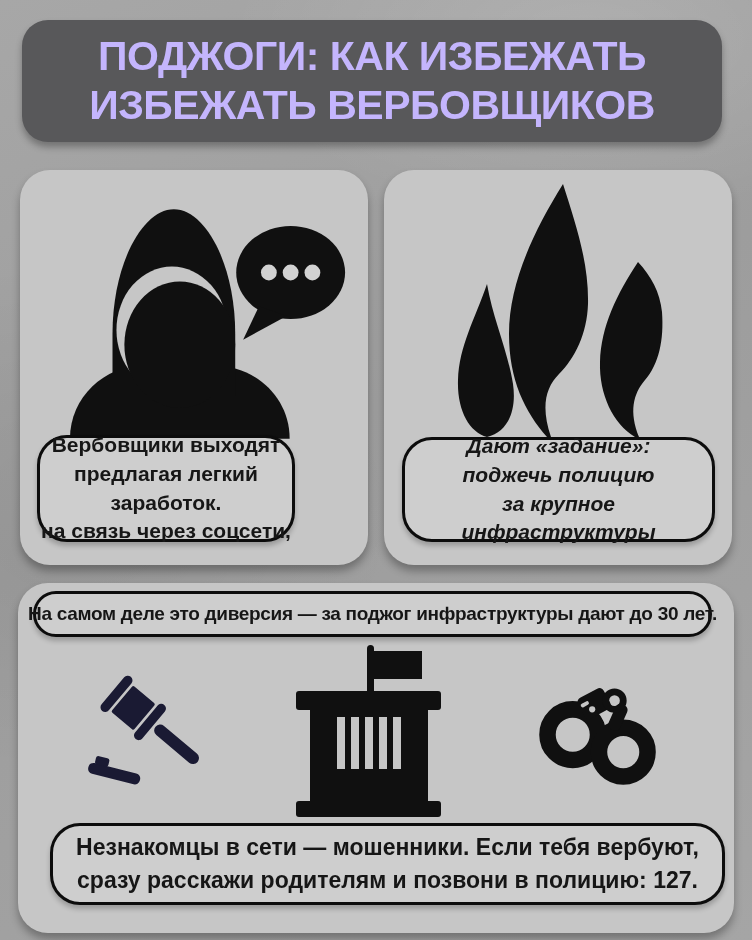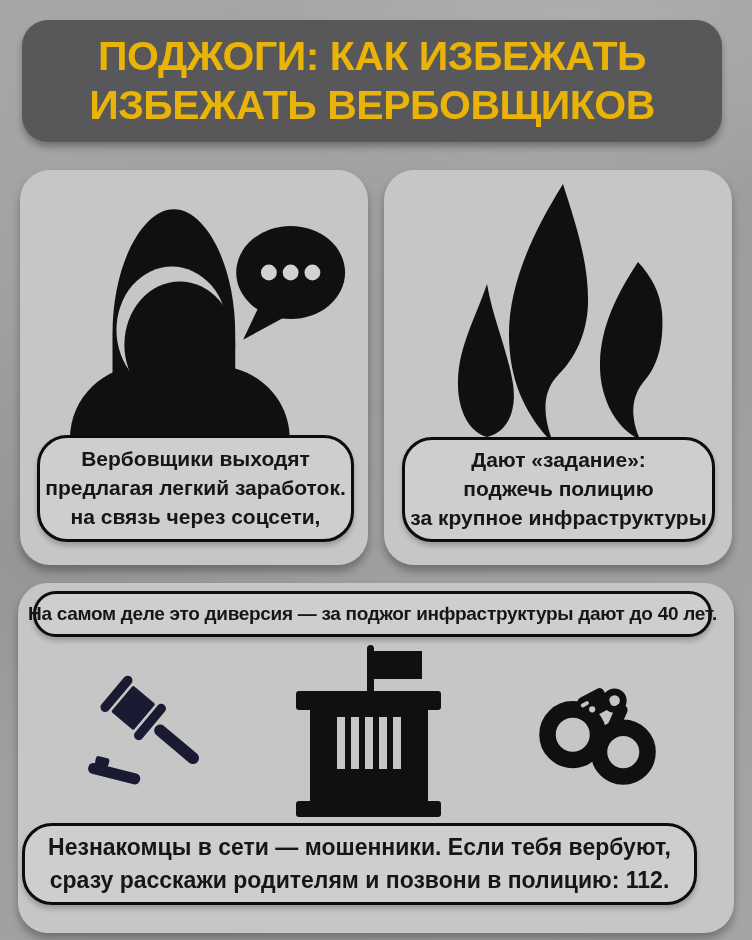--- a/index.html
+++ b/index.html
@@ -5,34 +5,34 @@
   html,body{margin:0;padding:0;}
   body{width:752px;height:940px;overflow:hidden;font-family:"Liberation Sans",sans-serif;}
   .page{position:relative;width:752px;height:940px;
     background:
       radial-gradient(ellipse 600px 300px at 78% 4%, rgba(255,255,255,.14), rgba(255,255,255,0) 60%),
       radial-gradient(ellipse 500px 400px at 10% 55%, rgba(0,0,0,.06), rgba(0,0,0,0) 65%),
       linear-gradient(155deg,#a7a7a7 0%,#9d9d9d 45%,#a5a5a5 100%);}
   .banner{position:absolute;left:22px;top:20px;width:700px;height:122px;
     background:#58585a;border-radius:26px;box-shadow:0 5px 7px rgba(0,0,0,.30);
     display:flex;flex-direction:column;align-items:center;justify-content:center;
-    color:#eab308;font-weight:bold;font-size:41px;line-height:1.2;letter-spacing:-.5px;text-align:center;}
+    color:#c4b5fd;font-weight:bold;font-size:41px;line-height:1.2;letter-spacing:-.5px;text-align:center;}
   .card{position:absolute;background:#c6c6c6;border-radius:30px;box-shadow:0 6px 9px rgba(0,0,0,.30);}
   .card-left{left:20px;top:170px;width:348px;height:395px;}
-  .card-right{left:384px;top:170px;width:348px;height:395px;}
+  .card-right{left:384px;top:170px;width:348px;height:395px;font-style:italic;}
   .card-bottom{left:18px;top:583px;width:716px;height:350px;}
   .caption{position:absolute;box-sizing:border-box;background:#cecece;border:3px solid #0c0c0c;
     display:flex;flex-direction:column;align-items:center;justify-content:center;
     color:#161616;font-weight:bold;text-align:center;box-shadow:0 4px 5px rgba(0,0,0,.22);}
   .caption-top{border-radius:30px;font-size:21px;line-height:1.38;}
-  .cap-l{left:17px;top:265px;width:317px;height:107px;}
+  .cap-l{left:17px;top:265px;width:258px;height:107px;}
   .cap-r{left:18px;top:267px;width:313px;height:105px;}
   .caption-strip{left:15px;top:8px;width:679px;height:46px;border-radius:23px;
     font-size:19px;letter-spacing:-.3px;white-space:nowrap;}
-  .caption-advice{left:4px;top:240px;width:675px;height:82px;border-radius:30px;
+  .caption-advice{left:32px;top:240px;width:675px;height:82px;border-radius:30px;
     font-size:23px;line-height:1.42;}
   .icon{position:absolute;}
   svg{display:block;overflow:visible;}
 </style>
 </head>
 <body>
 
 <div class="page">
 
   <div class="banner">
@@ -72,21 +72,21 @@
     <div class="caption caption-top cap-r">
       <div>Дают «задание»:</div>
       <div>поджечь полицию</div>
       <div>за крупное инфраструктуры</div>
     </div>
   </div>
 
   <div class="card card-bottom">
 
     <div class="caption caption-strip">
-      <div>На самом деле это диверсия — за поджог инфраструктуры дают до 40 лет.</div>
+      <div>На самом деле это диверсия — за поджог инфраструктуры дают до 30 лет.</div>
     </div>
 
     <svg class="icon" style="left:68px;top:97px;" width="120" height="112" viewBox="0 0 140 130">
       <g fill="#1a1a33" transform="translate(62,38) rotate(40)">
         <rect x="-40" y="-26" width="11" height="52" rx="5.5"></rect>
         <rect x="-26" y="-20" width="34" height="40" rx="2"></rect>
         <rect x="11" y="-26" width="11" height="52" rx="5.5"></rect>
         <rect x="25" y="-7" width="64" height="14" rx="7"></rect>
       </g>
       <g fill="#1a1a33" transform="translate(16,98) rotate(14)">
@@ -117,17 +117,17 @@
       <circle cx="91" cy="66" r="25" fill="none" stroke="#101010" stroke-width="17"></circle>
       <rect x="46" y="4" width="30" height="24" rx="5" fill="#101010" transform="rotate(-28 61 16)"></rect>
       <rect x="79" y="16" width="13" height="28" rx="5" fill="#101010" transform="rotate(24 85 30)"></rect>
       <circle cx="82" cy="13" r="9" fill="none" stroke="#101010" stroke-width="7"></circle>
       <circle cx="59" cy="22" r="3.2" fill="#c6c6c6"></circle>
       <rect x="47" y="15" width="9" height="4" rx="2" fill="#c6c6c6" transform="rotate(-28 51 17)"></rect>
     </svg>
 
     <div class="caption caption-advice">
       <div>Незнакомцы в сети — мошенники. Если тебя вербуют,</div>
-      <div>сразу расскажи родителям и позвони в полицию: 112.</div>
+      <div>сразу расскажи родителям и позвони в полицию: 127.</div>
     </div>
   </div>
 
 </div>
 
 </body></html>

